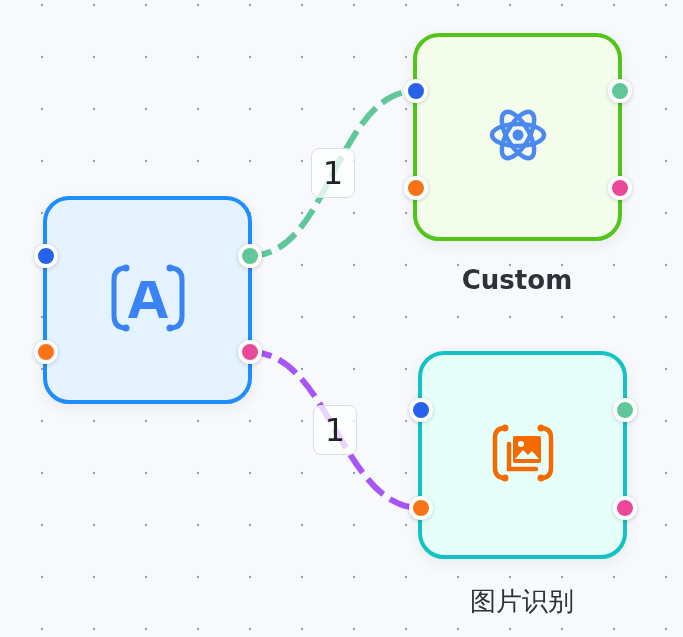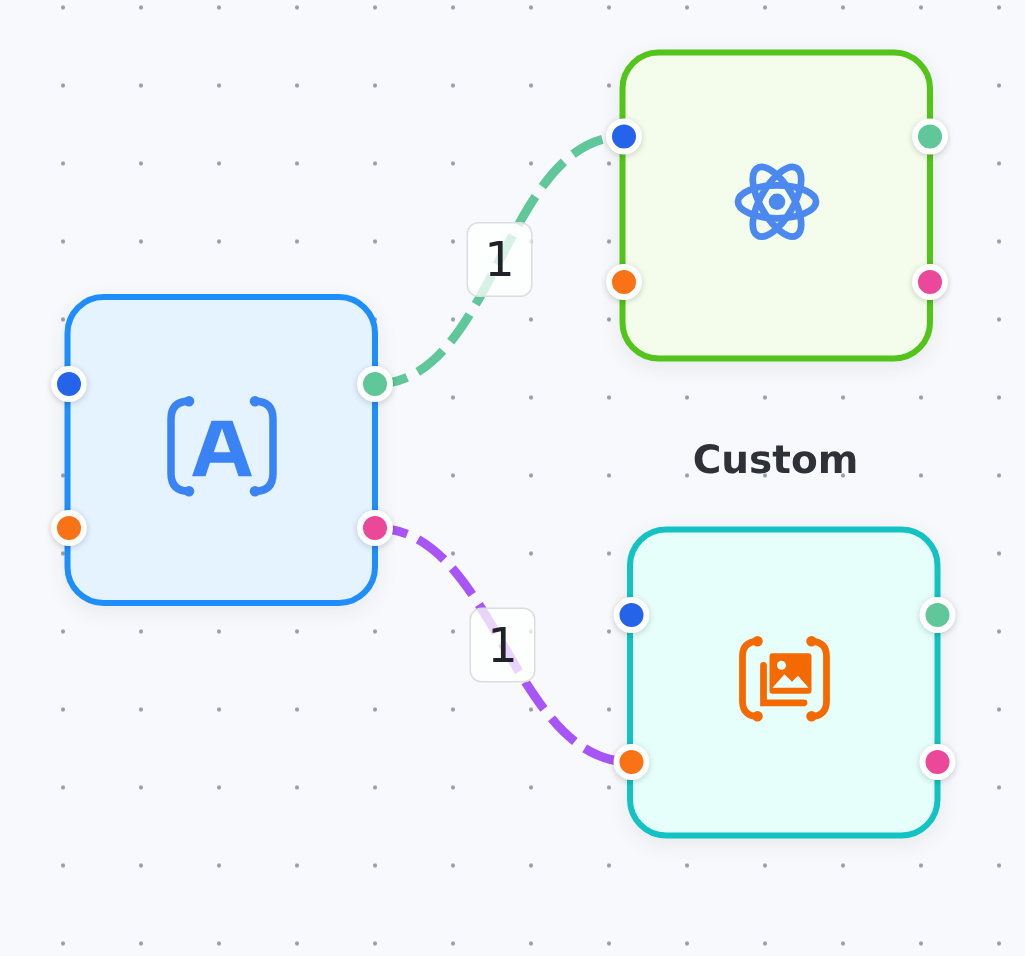--- a/index.html
+++ b/index.html
@@ -21,21 +21,21 @@
   .node .icon { position: absolute; left: 50%; top: 50%; transform: translate(-50%,-50%); }
   .handle {
     position: absolute; width: 16px; height: 16px; border-radius: 50%;
     border: 4px solid #fff; box-shadow: 0 1px 4px rgba(0,0,0,0.18);
     transform: translate(-50%,-50%);
   }
   .node-label {
     position: absolute; transform: translateX(-50%); white-space: nowrap;
     font-size: 26px; color: #2e3138; font-family: "DejaVu Sans", sans-serif;
   }
-  .node-label.bold { font-weight: bold; margin-top: 27px; }
+  .node-label.bold { font-weight: bold; }
   .edge-label {
     position: absolute; box-sizing: border-box; width: 44px; height: 50px;
     border-radius: 8px; border: 1.5px solid #dcdde0; background: rgba(255,255,255,0.75);
     font-size: 32px; color: #1f2328; text-align: center; line-height: 48px;
     font-family: "DejaVu Sans", sans-serif;
   }
 </style>
 </head>
 <body style="background-color: rgb(248, 249, 252);">
 
@@ -102,14 +102,15 @@
         <rect x="21" y="12" width="28" height="27" rx="2" class="dot" fill="#f56a00"></rect>
         <circle cx="29" cy="20" r="3" fill="#e6fffb"></circle>
         <path d="M23 35 L31 26 L36 31 L40 27 L47 35 Z" fill="#e6fffb"></path>
       </svg>
     </div>
     <div class="handle h-it" style="left: -1px; top: 55px; background: rgb(37, 99, 235);"></div>
     <div class="handle h-ib" style="left: -1px; top: 153px; background: rgb(249, 115, 22);"></div>
     <div class="handle h-ot" style="left: 203px; top: 55px; background: rgb(95, 199, 154);"></div>
     <div class="handle h-ob" style="left: 203px; top: 153px; background: rgb(236, 72, 153);"></div>
   </div>
+  <div class="node-label" style="left:522px; top:584px;">图片识别</div>
 
 </div>
 
 </body></html>

